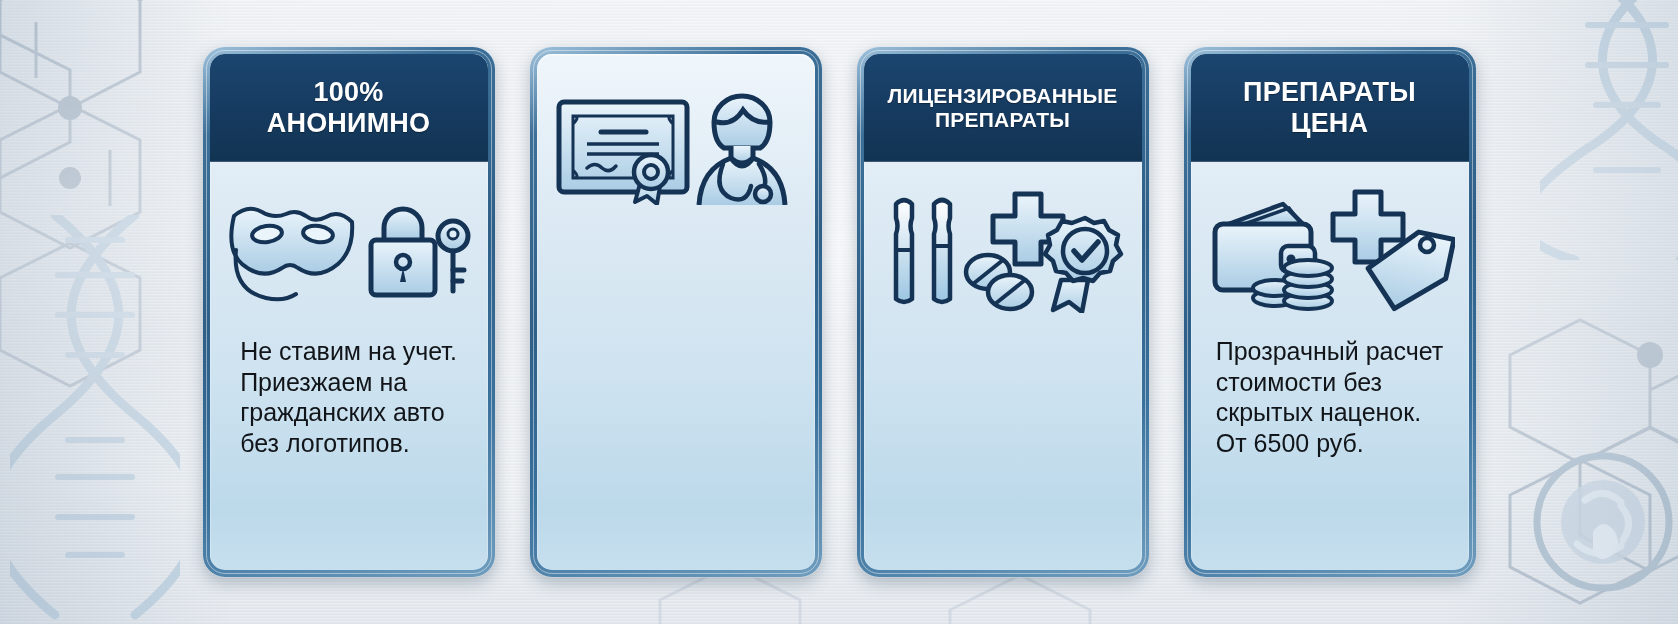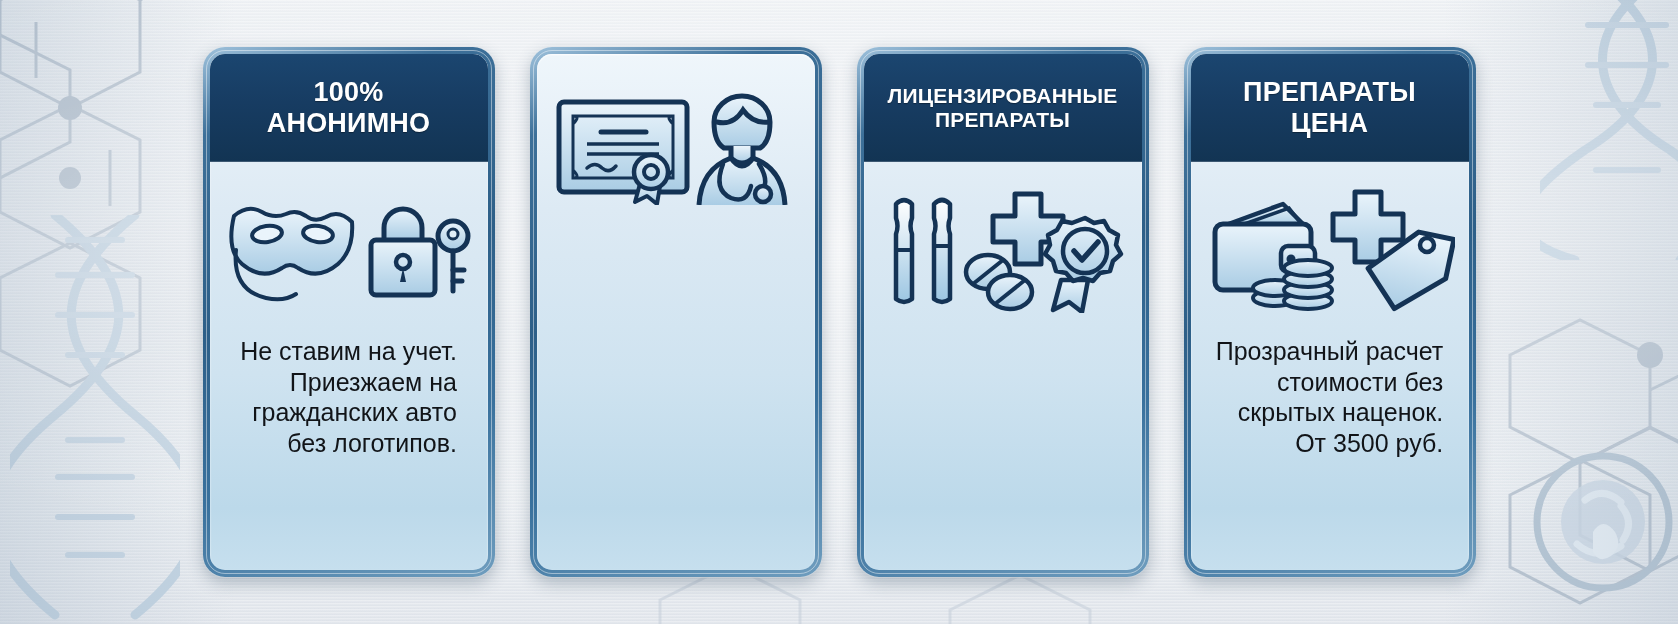--- a/index.html
+++ b/index.html
@@ -79,21 +79,21 @@
   .card.narrow-title .card-head span{font-size:21px;}
   .icon-zone{
     height:170px;
     display:flex;align-items:center;justify-content:center;
     padding:6px 10px 0;box-sizing:border-box;
   }
   .icon-zone svg{display:block;}
   .card-body{
     flex:1;
     display:flex;align-items:flex-start;justify-content:center;
-    text-align:right;
+    text-align:left;
     padding:4px 8px 14px;
     box-sizing:border-box;
   }
   .card-body span{
     display:block;
     color:#111418;
     font-size:25px;
     line-height:1.22;
     white-space:pre-line;
   }
@@ -362,18 +362,18 @@
           <g>
             <path d="M206 42 l36 0 0 40 -44 40 -34 -34 z" transform="rotate(12 200 80)" fill="url(#g4)" stroke="#143355" stroke-width="5" stroke-linejoin="round"></path>
             <circle cx="222" cy="57" r="7" fill="none" stroke="#143355" stroke-width="4.5"></circle>
           </g>
         </svg>
       </div>
       <div class="card-body">
         <span>Прозрачный расчет
 стоимости без
 скрытых наценок.
-От 3500 руб.</span>
+От 6500 руб.</span>
       </div>
     </div>
   </div>
 
 </div>
 
 </body></html>

